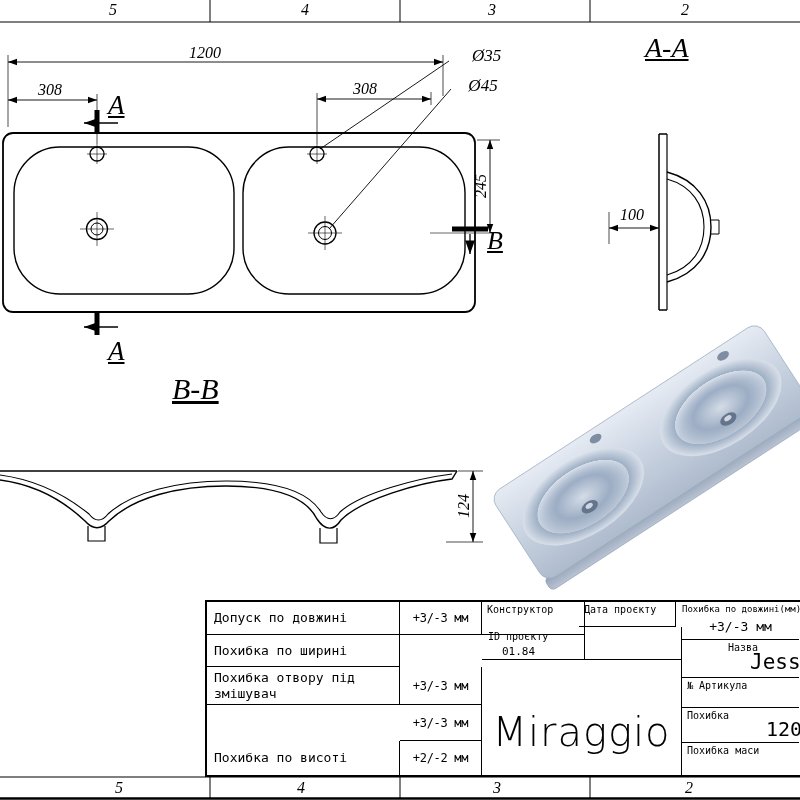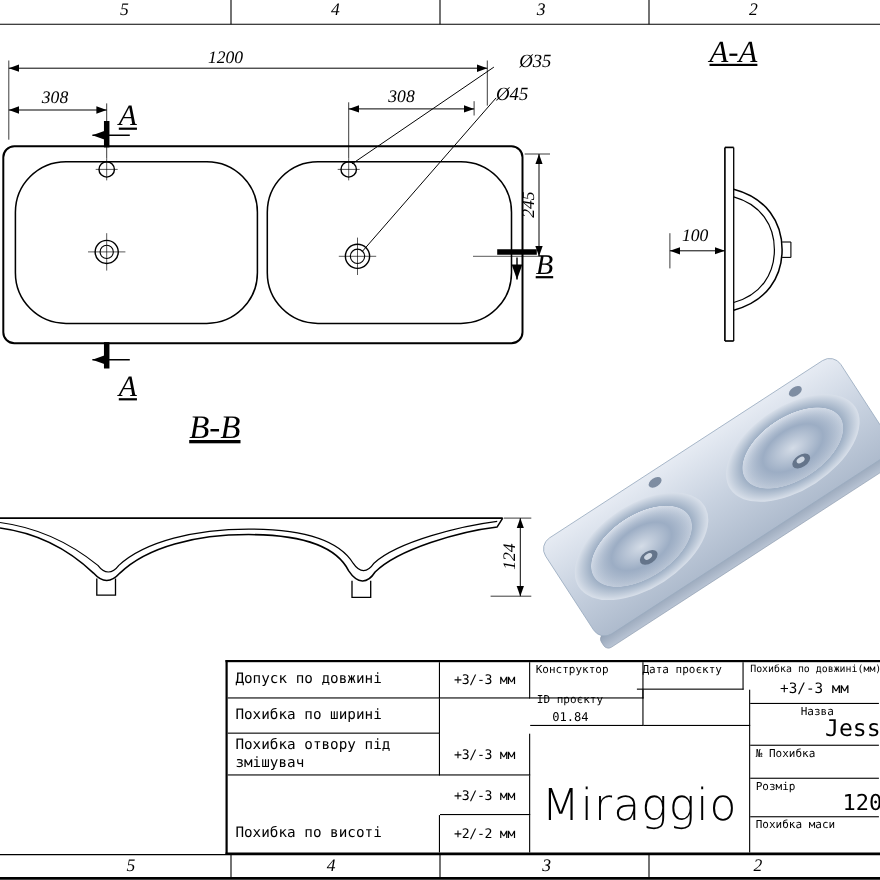--- a/index.html
+++ b/index.html
@@ -171,21 +171,21 @@
   <div class="txt rnum" style="left:672px;top:1px;">2</div>
   <div class="txt rnum" style="left:106px;top:779px;">5</div>
   <div class="txt rnum" style="left:288px;top:779px;">4</div>
   <div class="txt rnum" style="left:484px;top:779px;">3</div>
   <div class="txt rnum" style="left:676px;top:779px;">2</div>
 
   <div class="txt dim" style="left:160px;top:44px;width:90px;">1200</div>
   <div class="txt dim" style="left:15px;top:81px;width:70px;">308</div>
   <div class="txt dim" style="left:330px;top:80px;width:70px;">308</div>
   <div class="txt dim" style="left:448px;top:46px;width:64px;text-align:left;font-size:17px;margin-left:24px;">Ø35</div>
-  <div class="txt dim" style="left:451px;top:76px;width:64px;text-align:left;font-size:17px;">Ø45</div>
+  <div class="txt dim" style="left:451px;top:76px;width:64px;text-align:center;font-size:17px;">Ø45</div>
   <div class="txt dim dim-rot" style="left:451px;top:177px;width:60px;">245</div>
   <div class="txt dim" style="left:604px;top:206px;width:56px;">100</div>
   <div class="txt dim dim-rot" style="left:434px;top:497px;width:60px;">124</div>
 
   <div class="txt seclabel" style="left:645px;top:32px;font-size:28px;">A-A</div>
   <div class="txt seclabel" style="left:172px;top:372px;font-size:30px;">B-B</div>
   <div class="txt seclabel" style="left:108px;top:90px;font-size:27px;">A</div>
   <div class="txt seclabel" style="left:108px;top:336px;font-size:27px;">A</div>
   <div class="txt seclabel" style="left:487px;top:226px;font-size:26px;">B</div>
 
@@ -220,24 +220,24 @@
 
     <div class="cell bb" style="left:475px;top:0;width:117px;height:38px;">
       <div class="tiny-center">Похибка по довжині(мм)</div>
       <div class="mid-value">+3/-3 мм</div>
     </div>
     <div class="cell bb" style="left:475px;top:38px;width:117px;height:38px;text-align:center;">
       <div class="small-label">Назва</div>
       <div class="big-val" style="left:68px;top:10px;">Jess</div>
     </div>
     <div class="cell bb" style="left:475px;top:76px;width:117px;height:30px;">
-      <div class="small-label">№ Похибка</div>
+      <div class="small-label">№ Артикула</div>
     </div>
     <div class="cell bb" style="left:475px;top:106px;width:117px;height:35px;">
-      <div class="small-label">Розмір</div>
+      <div class="small-label">Похибка</div>
       <div class="big-val" style="left:84px;top:9px;font-size:20px;">120</div>
     </div>
     <div class="cell" style="left:475px;top:141px;width:117px;height:32px;">
       <div class="small-label">Похибка маси</div>
     </div>
   </div>
 
 </div>
 
 </body></html>

